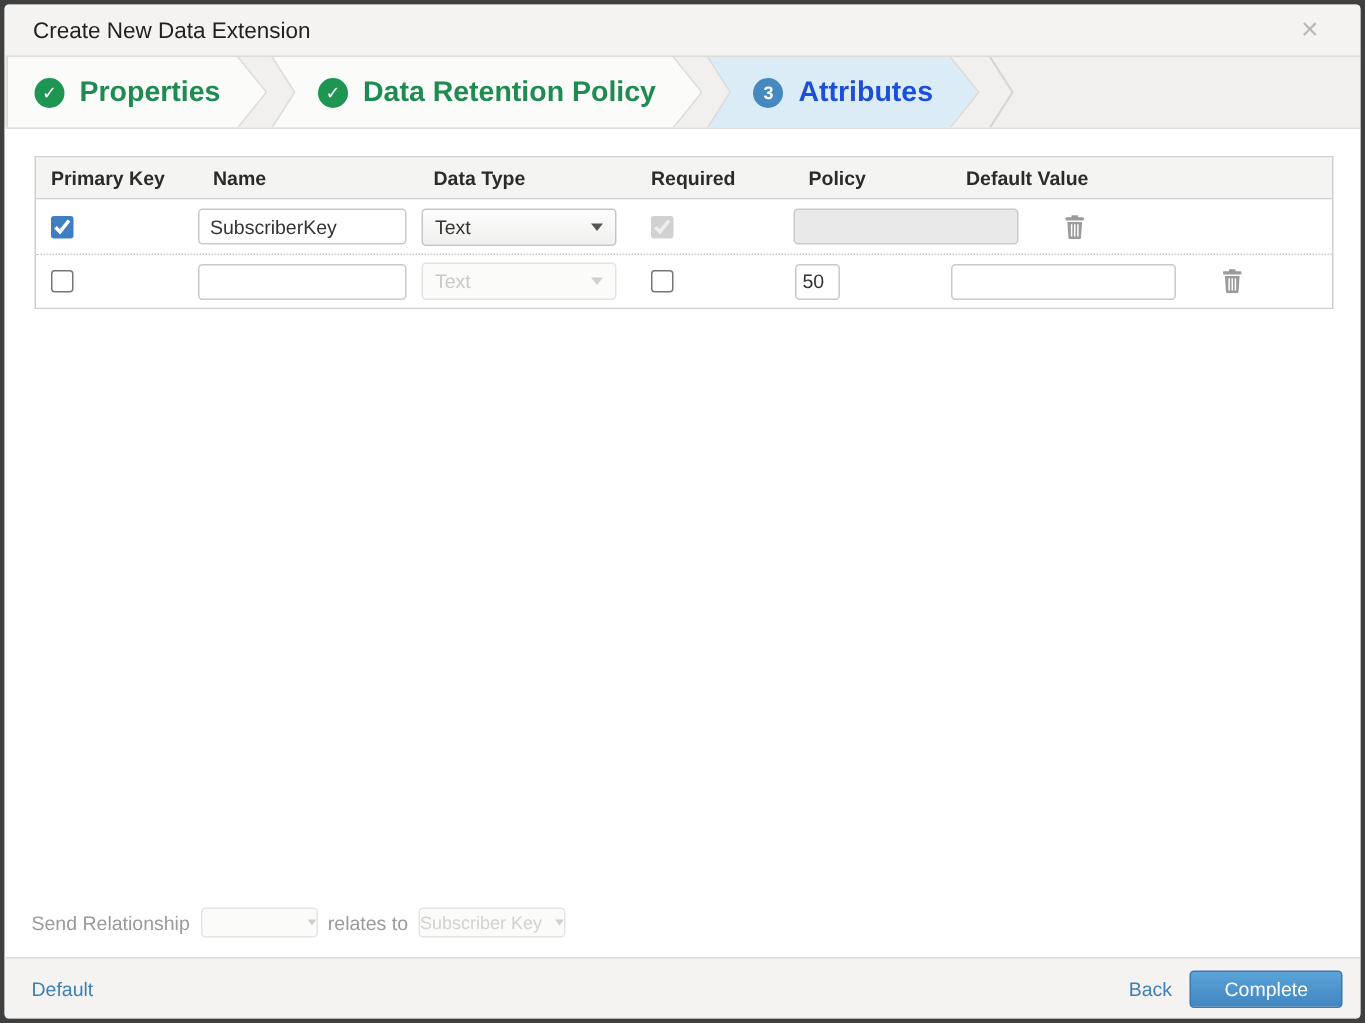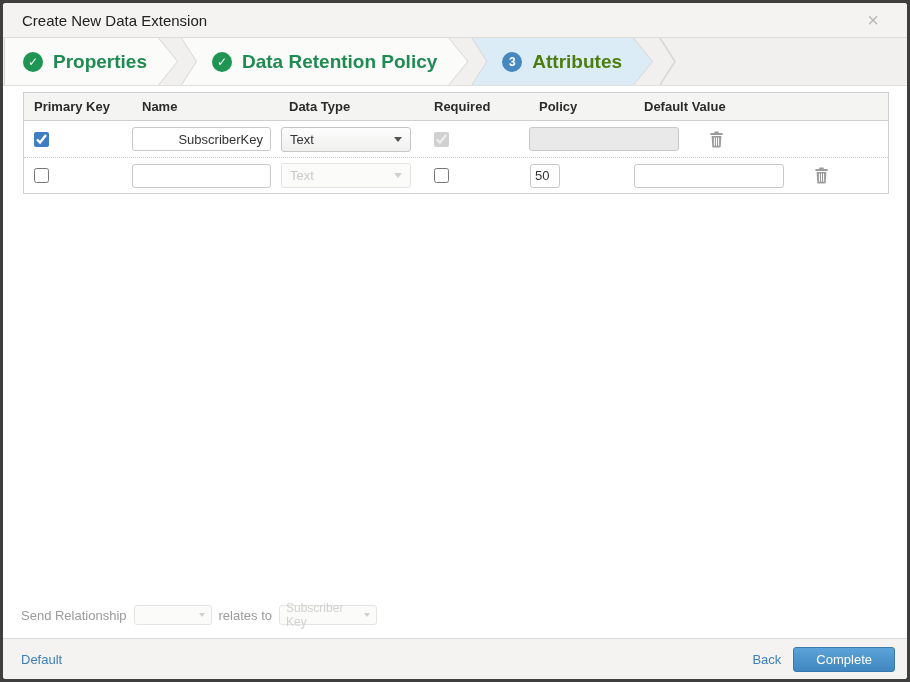--- a/index.html
+++ b/index.html
@@ -57,26 +57,26 @@
   .step-icon {
     width: 20px; height: 20px; border-radius: 50%;
     display: flex; align-items: center; justify-content: center;
     color: #fff; font-size: 12px; font-weight: bold; line-height: 1;
     flex: 0 0 20px;
   }
   .step-icon.done { background: #1e9552; }
   .step-icon.num { background: #4688c0; }
   .step-label { font-size: 19px; white-space: nowrap; font-weight: bold; }
   .step-label.green { color: #1f8b52; }
-  .step-label.blue { color: #4d7c0f; }
+  .step-label.blue { color: #1d4ed8; }
   .trail-chevron { align-self: center; }
   
   .content { flex: 1 1 auto; background: #fff; display: flex; flex-direction: column; }
   .attr-table {
-    margin: 6px 18px 0 20px;
+    margin: 18px 18px 0 20px;
     border: 1px solid #cfcfcf;
   }
   .t-header {
     height: 28px; background: #f4f4f3;
     border-bottom: 1px solid #cfcfcf;
     display: flex; align-items: center;
   }
   .t-header .hcell {
     font-size: 13px; font-weight: bold; color: #2b2b2b;
     padding-left: 10px;
@@ -101,21 +101,21 @@
   }
   .txt {
     height: 24px;
     border: 1px solid #c9c9c9; border-radius: 3px;
     font-size: 13px; color: #333;
     padding: 0 7px;
     font-family: "Liberation Sans", sans-serif;
     background: #fff;
   }
   .txt:disabled, .txt.disabled { background: #e9e9e9; color: #999; }
-  .name-input { width: 139px; text-align: right; }
+  .name-input { width: 139px; }
   .len-input  { width: 30px; padding: 0 4px; }
   .def-input  { width: 150px; }
   .selectbox {
     width: 130px; height: 25px;
     border: 1px solid #c6c6c6; border-radius: 3px;
     background: linear-gradient(#fdfdfd, #efefee);
     display: flex; align-items: center;
     padding: 0 8px;
     font-size: 13px; color: #333;
     cursor: pointer;
@@ -136,21 +136,21 @@
   
   .relation-row {
     display: flex; align-items: center;
     padding: 0 0 13px 18px;
     gap: 7px;
   }
   .rel-label { font-size: 13px; color: #9a9a98; }
   .rel-select {
     height: 20px; border: 1px solid #e4e4e2; border-radius: 3px;
     background: #fbfbfa;
-    display: flex; align-items: center; padding: 0 6px;
+    display: flex; align-items: center; padding: 0 0;
     font-size: 12px; color: #d2d2d0; justify-content: center;
   }
   .rel-select .sel-label { flex: 1; }
   .rel-select .caret { border-top-color: #cfcfcd; border-left-width: 3px; border-right-width: 3px; border-top-width: 4px; }
   .rel-sel-1 { width: 78px; }
   .rel-sel-2 { width: 98px; gap: 4px; }
   
   .footerbar {
     height: 41px; flex: 0 0 41px;
     background: #f4f3f1;

